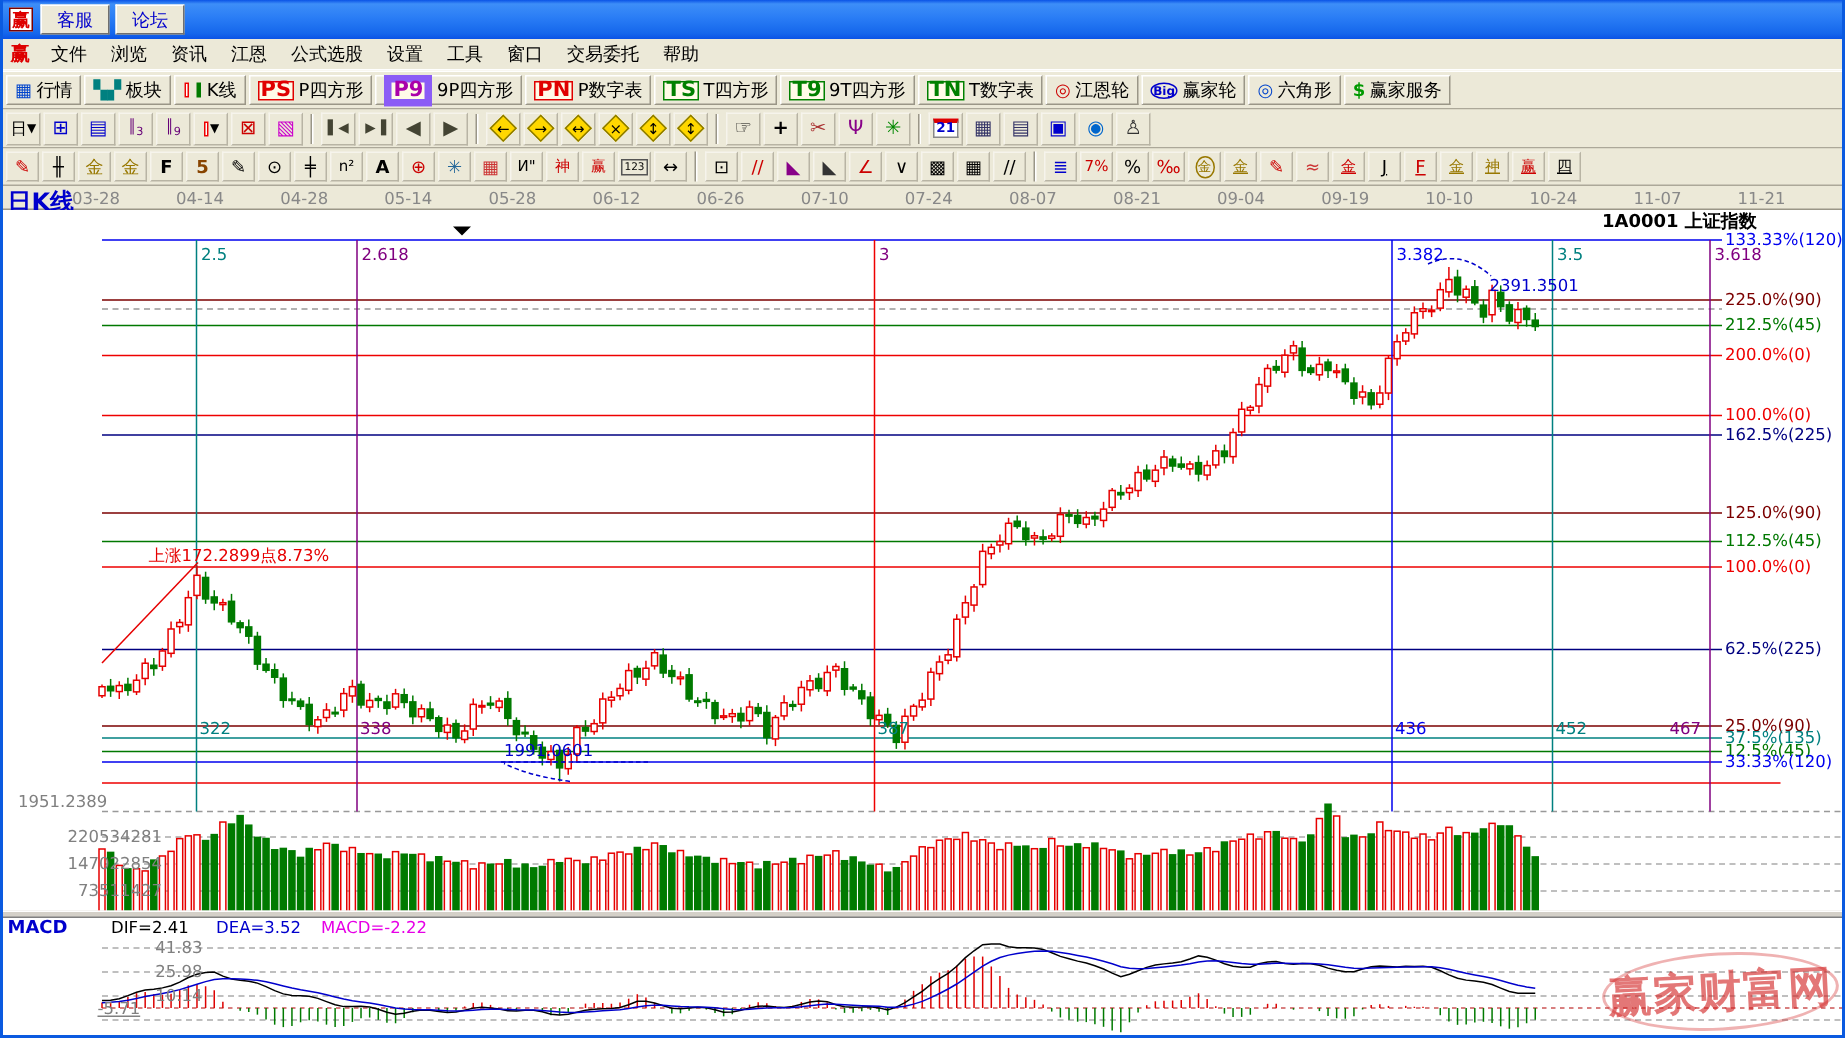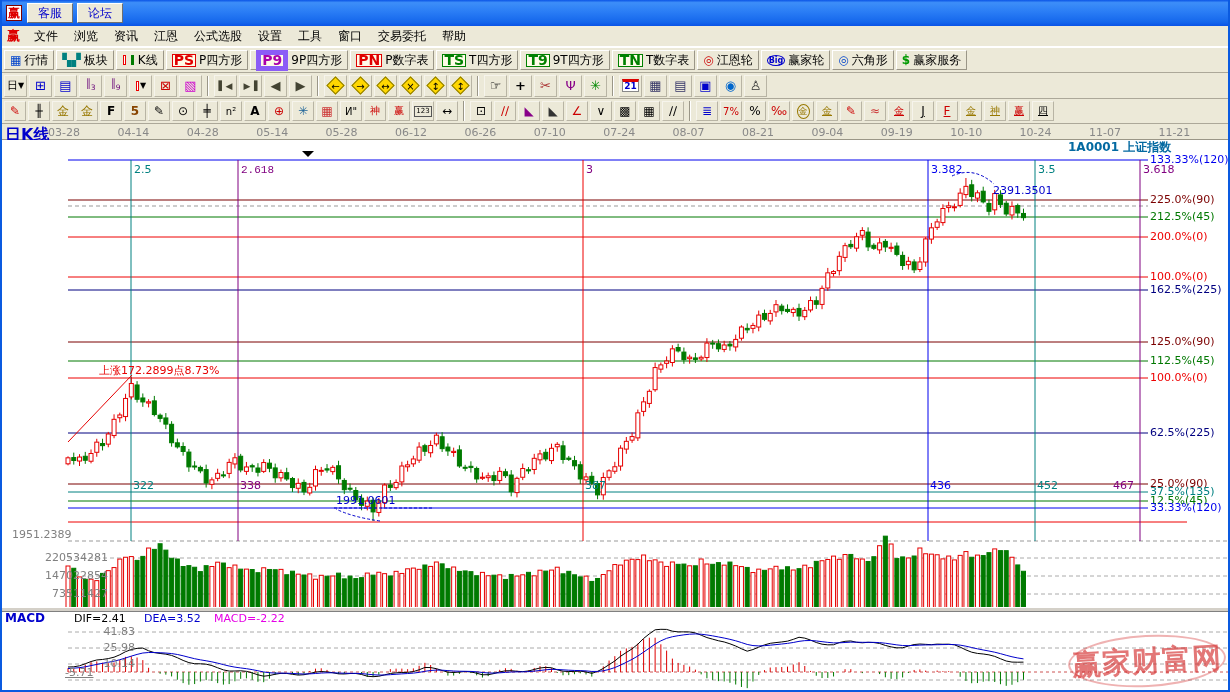--- a/index.html
+++ b/index.html
@@ -375,21 +375,21 @@
         <span class="ang" style="font-size:10px">四</span>
       </div>
     </div>
 
   <div class="daterow">
     <span class="period">日K线</span>
     <span id="dates"><div class="dlabel" style="left: 40px;">03-28</div><div class="dlabel" style="left: 109.4px;">04-14</div><div class="dlabel" style="left: 178.8px;">04-28</div><div class="dlabel" style="left: 248.2px;">05-14</div><div class="dlabel" style="left: 317.6px;">05-28</div><div class="dlabel" style="left: 387px;">06-12</div><div class="dlabel" style="left: 456.4px;">06-26</div><div class="dlabel" style="left: 525.8px;">07-10</div><div class="dlabel" style="left: 595.2px;">07-24</div><div class="dlabel" style="left: 664.6px;">08-07</div><div class="dlabel" style="left: 734px;">08-21</div><div class="dlabel" style="left: 803.4px;">09-04</div><div class="dlabel" style="left: 872.8px;">09-19</div><div class="dlabel" style="left: 942.2px;">10-10</div><div class="dlabel" style="left: 1011.6px;">10-24</div><div class="dlabel" style="left: 1081px;">11-07</div><div class="dlabel" style="left: 1150.4px;">11-21</div></span>
   </div>
 
   <div class="chart" id="chart">
-    <div class="cl" style="left:1066px;top:1px;color:#0369a1;font-weight:bold;font-size:12px;">1A0001 上证指数</div>
+    <div class="cl" style="left:1066px;top:1px;color:#000000;font-weight:bold;font-size:12px;">1A0001 上证指数</div>
     <div class="cl" style="left:97px;top:225px;color:#e60000;">上涨172.2899点8.73%</div>
     <div class="cl" style="left:991px;top:45px;color:#0000cc;">2391.3501</div>
     <div class="cl" style="left:334px;top:355px;color:#0000cc;">1991.0601</div>
     <div class="cl" style="left:10px;top:389px;color:#808080;">1951.2389</div>
     <div class="sepbar"></div>
     <div class="cl" style="left:3px;top:472px;color:#0000cc;font-weight:bold;font-size:12px;">MACD</div>
     <div class="cl" style="left:72px;top:473px;color:#000;">DIF=2.41</div>
     <div class="cl" style="left:142px;top:473px;color:#0000cc;">DEA=3.52</div>
     <div class="cl" style="left:212px;top:473px;color:#e600e6;">MACD=-2.22</div>
     <div class="wm">赢家财富网</div>
@@ -1104,21 +1104,21 @@
       <div class="cl" style="left: 1148px; top: 196px; color: rgb(123, 0, 0);">125.0%(90)</div>
       <div class="cl" style="left: 1148px; top: 215px; color: rgb(0, 120, 0);">112.5%(45)</div>
       <div class="cl" style="left: 1148px; top: 232px; color: rgb(238, 0, 0);">100.0%(0)</div>
       <div class="cl" style="left: 1148px; top: 287px; color: rgb(0, 0, 128);">62.5%(225)</div>
       <div class="cl" style="left: 1148px; top: 338px; color: rgb(123, 0, 0);">25.0%(90)</div>
       <div class="cl" style="left: 1148px; top: 346px; color: rgb(0, 128, 128);">37.5%(135)</div>
       <div class="cl" style="left: 1148px; top: 355px; color: rgb(0, 120, 0);">12.5%(45)</div>
       <div class="cl" style="left: 1148px; top: 362px; color: rgb(0, 0, 238);">33.33%(120)</div>
       <div class="cl" style="left: 132px; top: 24px; color: rgb(0, 128, 128);">2.5</div>
       <div class="cl" style="top: 340px; color: rgb(0, 128, 128); left: 131px;">322</div>
-      <div class="cl" style="left: 239px; top: 24px; color: rgb(128, 0, 128); font-family: Liberation Mono, monospace;">2.618</div>
+      <div class="cl" style="left: 239px; top: 24px; color: rgb(128, 0, 128);">2.618</div>
       <div class="cl" style="top: 340px; color: rgb(128, 0, 128); left: 238px;">338</div>
       <div class="cl" style="left: 584px; top: 24px; color: rgb(128, 0, 128);">3</div>
       <div class="cl" style="top: 340px; color: rgb(0, 128, 128); left: 583px;">387</div>
       <div class="cl" style="left: 929px; top: 24px; color: rgb(0, 0, 238);">3.382</div>
       <div class="cl" style="top: 340px; color: rgb(0, 0, 238); left: 928px;">436</div>
       <div class="cl" style="left: 1036px; top: 24px; color: rgb(0, 128, 128);">3.5</div>
       <div class="cl" style="top: 340px; color: rgb(0, 128, 128); left: 1035px;">452</div>
       <div class="cl" style="left: 1141px; top: 24px; color: rgb(128, 0, 128);">3.618</div>
       <div class="cl" style="top: 340px; color: rgb(128, 0, 128); left: 1111px;">467</div>
       <div class="cl" style="left: 16px; width: 90px; text-align: right; top: 412px; color: rgb(128, 128, 128);">220534281</div>

